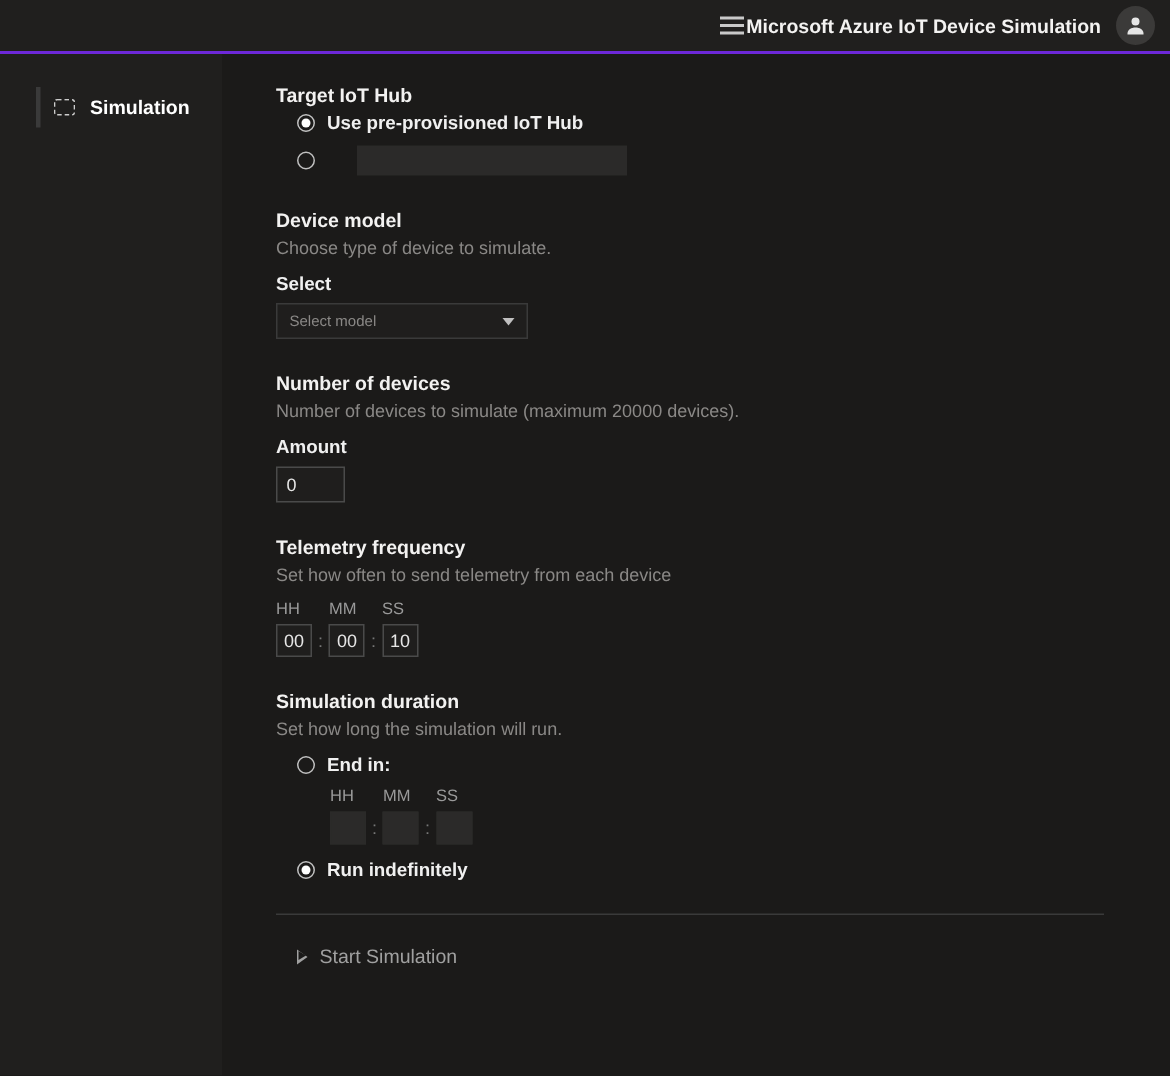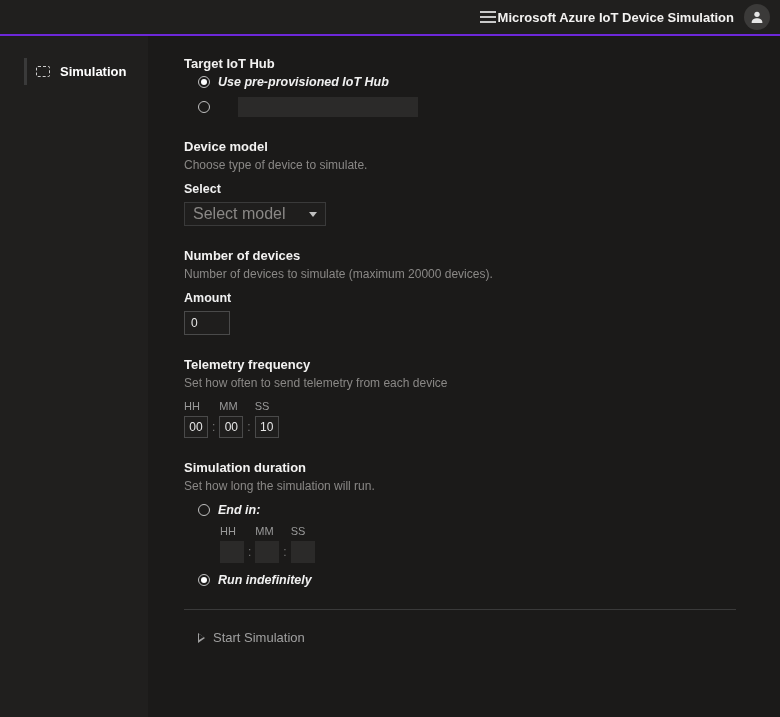--- a/index.html
+++ b/index.html
@@ -94,40 +94,40 @@
   .radio {
     width: 12px; height: 12px; border-radius: 50%;
     border: 1.5px solid #c0c0c0;
     display: inline-flex; align-items: center; justify-content: center;
     cursor: pointer; flex-shrink: 0;
   }
   .radio.checked::after {
     content: ""; width: 6px; height: 6px; background: #fff; border-radius: 50%;
   }
   .radio-label {
-    font-size: 12.5px; font-weight: 600; color: #f0f0f0; font-style: italic;
+    font-size: 12.5px; font-weight: 600; color: #f0f0f0;
   }
   .conn-input {
     width: 180px; height: 20px;
     background: #2b2a29;
     border: none;
     margin-left: 20px;
   }
 
   .field-label {
     font-size: 12.5px; font-weight: 600; color: #f0f0f0;
     margin-bottom: 6px; display: block;
   }
   .select {
-    width: 142px; height: 24px;
+    width: 168px; height: 24px;
     background: #1f1e1d;
     border: 1px solid #3a3a3a;
     display: flex; align-items: center; justify-content: space-between;
     padding: 0 8px;
-    font-size: 16px; color: #8a8886;
+    font-size: 10px; color: #8a8886;
     cursor: pointer;
   }
   .select .caret {
     width: 0; height: 0;
     border-left: 4px solid transparent;
     border-right: 4px solid transparent;
     border-top: 5px solid #c0c0c0;
   }
 
   .num-input, .time-input {

